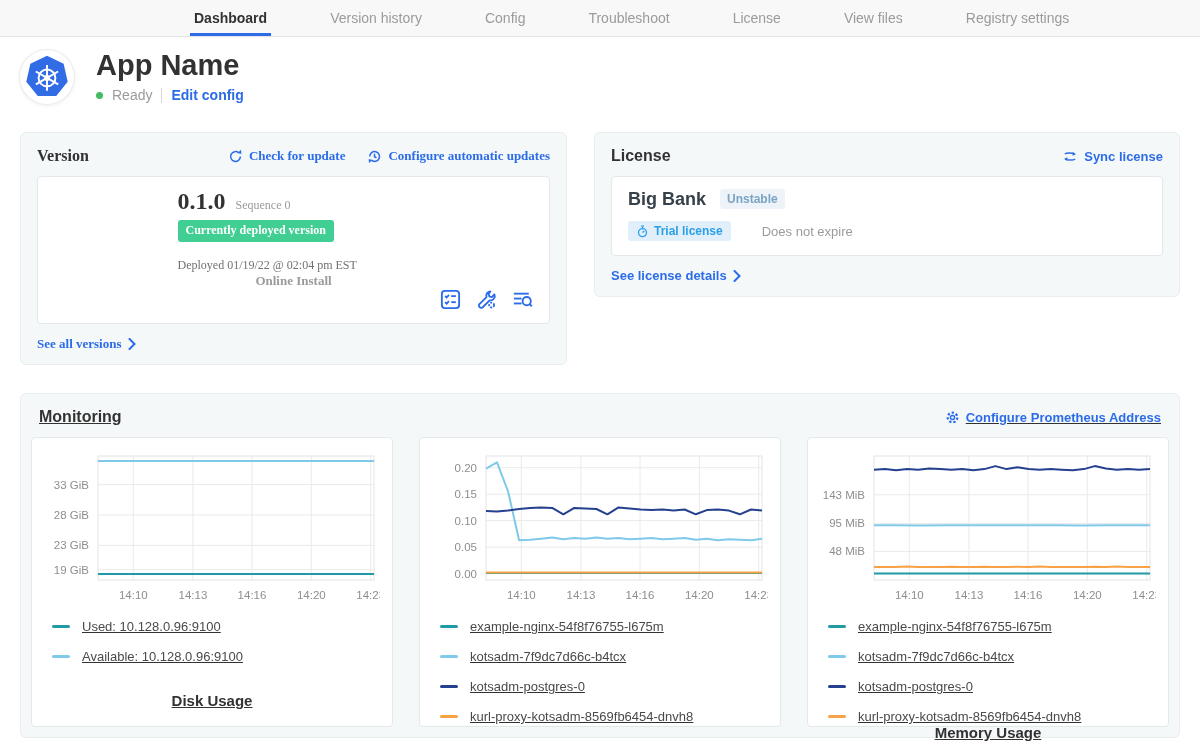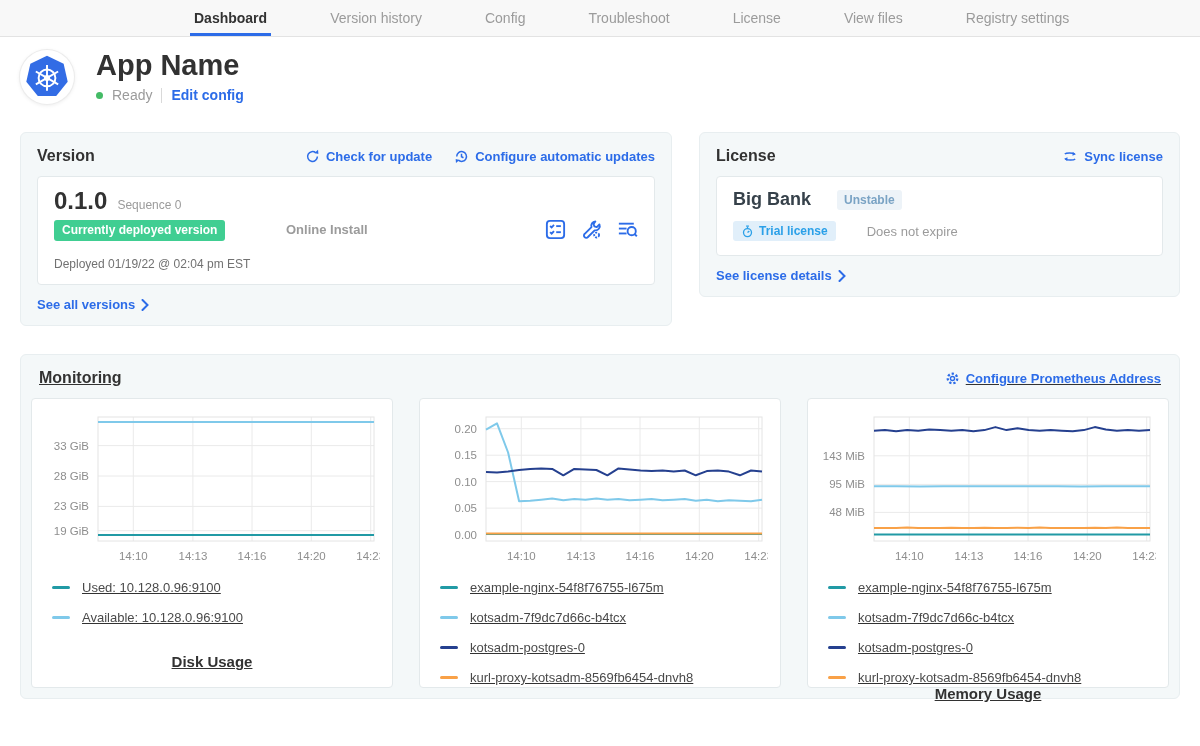--- a/index.html
+++ b/index.html
@@ -23,40 +23,40 @@
   h1 { font-size:29px; margin:0; line-height:1.05; }
   .status-row { display:flex; align-items:center; gap:9px; margin-top:7px; font-size:14px; color:#9b9b9b; }
   .dot { width:7px; height:7px; border-radius:50%; background:#44bb66; }
   .vdiv { width:1px; height:15px; background:#d9d9d9; }
   .link { color:#2c6ce8; font-weight:bold; font-size:13px; cursor:pointer; text-decoration:none;
           display:inline-flex; align-items:center; gap:6px; white-space:nowrap; }
   .link-lg { font-size:14px; }
   
   .cards-row { display:flex; gap:27px; margin-top:28px; align-items:flex-start; }
   .panel { background:#f4f8f9; border:1px solid #e8eef0; border-radius:6px; padding:12px 16px; }
-  .version-panel { width:652px; }
+  .version-panel { width:547px;font-family:Liberation Serif, serif; }
   .license-panel { flex:1; }
   .panel-head { display:flex; justify-content:space-between; align-items:center; min-height:22px; }
   .panel-head h2 { font-size:16px; margin:0; }
   .head-links { display:flex; gap:22px; }
   .white-box { background:#fff; border:1px solid #e3e9eb; border-radius:4px; margin-top:9px; }
-  .version-box { display:flex; align-items:center; padding:11px 16px 13px; }
+  .version-box { display:flex; align-items:center; padding:11px 16px 13px;flex-direction:column; }
   .v-left { width:232px; flex:none; }
   .v-number-row { display:flex; align-items:baseline; gap:10px; }
   .v-number { font-size:24px; font-weight:bold; line-height:1.1; }
   .v-seq { font-size:12px; color:#9b9b9b; }
   .deployed-badge { display:inline-block; background:#40ce92; color:#fff; font-size:12px; font-weight:bold;
                     padding:3px 8px 4px; border-radius:3px; margin-top:6px; }
   .v-deployed { font-size:12px; color:#717171; margin-top:16px; }
   .v-mid { font-size:13px; color:#9b9b9b; font-weight:bold; }
   .v-actions { margin-left:auto; display:flex; gap:15px; align-items:center; }
   .v-actions .act { cursor:pointer; display:flex; }
   .see-link { margin-top:12px; }
   .license-box { padding:12px 16px 14px; }
-  .lic-row1 { display:flex; align-items:flex-end; gap:26px; }
+  .lic-row1 { display:flex; align-items:flex-start; gap:14px; }
   .lic-name { font-size:18px; font-weight:bold; color:#36414a; }
   .badge-channel { background:#edf3f8; color:#7aa3c4; font-size:12px; font-weight:bold; padding:3px 7px; border-radius:3px; }
   .lic-row2 { display:flex; align-items:center; gap:31px; margin-top:11px; }
   .badge-trial { background:#e1effa; color:#2ba0e8; font-size:12px; font-weight:bold; padding:3px 8px;
                  border-radius:3px; display:inline-flex; align-items:center; gap:5px; }
   .lic-expiry { font-size:13px; color:#9b9b9b; }
   
   .monitoring { margin-top:28px; padding:12px 10px 10px;text-decoration:underline; }
   .monitoring .panel-head { padding:0 8px; }
   .charts-row { display:flex; gap:26px; margin-top:9px; }

